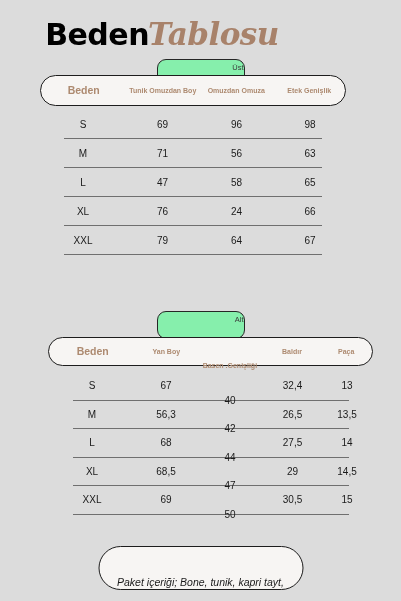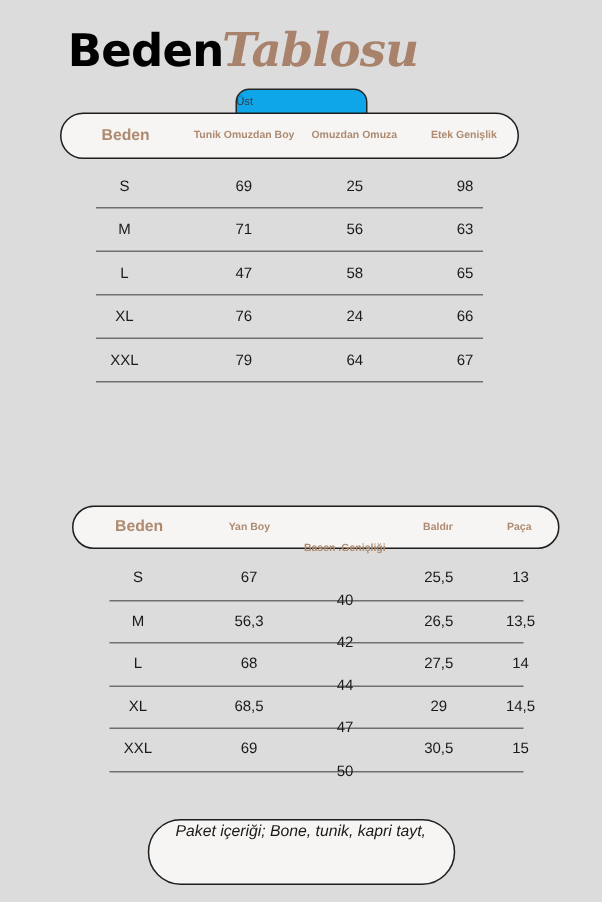--- a/index.html
+++ b/index.html
@@ -51,22 +51,22 @@
   
   .section-pill {
     position: absolute;
     left: 50%;
     transform: translateX(-50%);
     width: 88px;
     height: 28px;
     line-height: 16px;
     border: 1.3px solid #262626;
     border-radius: 9px;
-    background: #0ea5e9;
-    text-align: left;
+    background: #86efac;
+    text-align: right;
     font-size: 7.5px;
     color: #3b3b3b;
     font-family: "Liberation Sans", sans-serif;
     box-sizing: border-box;
   }
   .section-pill.ust { top: 59px; }
   .section-pill.alt { top: 311px; }
 
   
   .header-pill {
@@ -154,21 +154,21 @@
     top: 546px;
     left: 50%;
     transform: translateX(-50%);
     width: 205px;
     height: 44px;
     border: 1.5px solid #1d1d1d;
     border-radius: 22px;
     background: #f7f5f3;
     box-sizing: border-box;
     display: flex;
-    align-items: flex-start;
+    align-items: flex-end;
     justify-content: center;
     text-align: center;
     padding: 0 14px;
   }
   .footer-text {
     font-family: "Liberation Sans", sans-serif;
     font-style: italic;
     font-size: 10.5px;
     color: #1a1a1a;
     line-height: 1.35;
@@ -189,21 +189,21 @@
     <div class="hcell beden t1-c0">Beden</div>
     <div class="hcell t1-c1">Tunik Omuzdan Boy</div>
     <div class="hcell t1-c2">Omuzdan Omuza</div>
     <div class="hcell t1-c3">Etek Genişlik</div>
   </div>
 
   <div class="rows top">
     <div class="drow">
       <div class="dcell t1-c0">S</div>
       <div class="dcell t1-c1">69</div>
-      <div class="dcell t1-c2">25</div>
+      <div class="dcell t1-c2">96</div>
       <div class="dcell t1-c3">98</div>
     </div>
     <div class="sep"></div>
     <div class="drow">
       <div class="dcell t1-c0">M</div>
       <div class="dcell t1-c1">71</div>
       <div class="dcell t1-c2">56</div>
       <div class="dcell t1-c3">63</div>
     </div>
     <div class="sep"></div>
@@ -223,35 +223,36 @@
     <div class="sep"></div>
     <div class="drow">
       <div class="dcell t1-c0">XXL</div>
       <div class="dcell t1-c1">79</div>
       <div class="dcell t1-c2">64</div>
       <div class="dcell t1-c3">67</div>
     </div>
     <div class="sep"></div>
   </div>
 
+  <div class="section-pill alt">Alt</div>
 
   <div class="header-pill bottom">
     <div class="hcell beden t2-c0">Beden</div>
     <div class="hcell t2-c1">Yan Boy</div>
     <div class="hcell t2-c2">Basen .Genişliği</div>
     <div class="hcell t2-c3">Baldır</div>
     <div class="hcell t2-c4">Paça</div>
   </div>
 
   <div class="rows bottom">
     <div class="drow">
       <div class="dcell t2-c0">S</div>
       <div class="dcell t2-c1">67</div>
       <div class="dcell t2-c2">40</div>
-      <div class="dcell t2-c3">25,5</div>
+      <div class="dcell t2-c3">32,4</div>
       <div class="dcell t2-c4">13</div>
     </div>
     <div class="sep"></div>
     <div class="drow">
       <div class="dcell t2-c0">M</div>
       <div class="dcell t2-c1">56,3</div>
       <div class="dcell t2-c2">42</div>
       <div class="dcell t2-c3">26,5</div>
       <div class="dcell t2-c4">13,5</div>
     </div>

